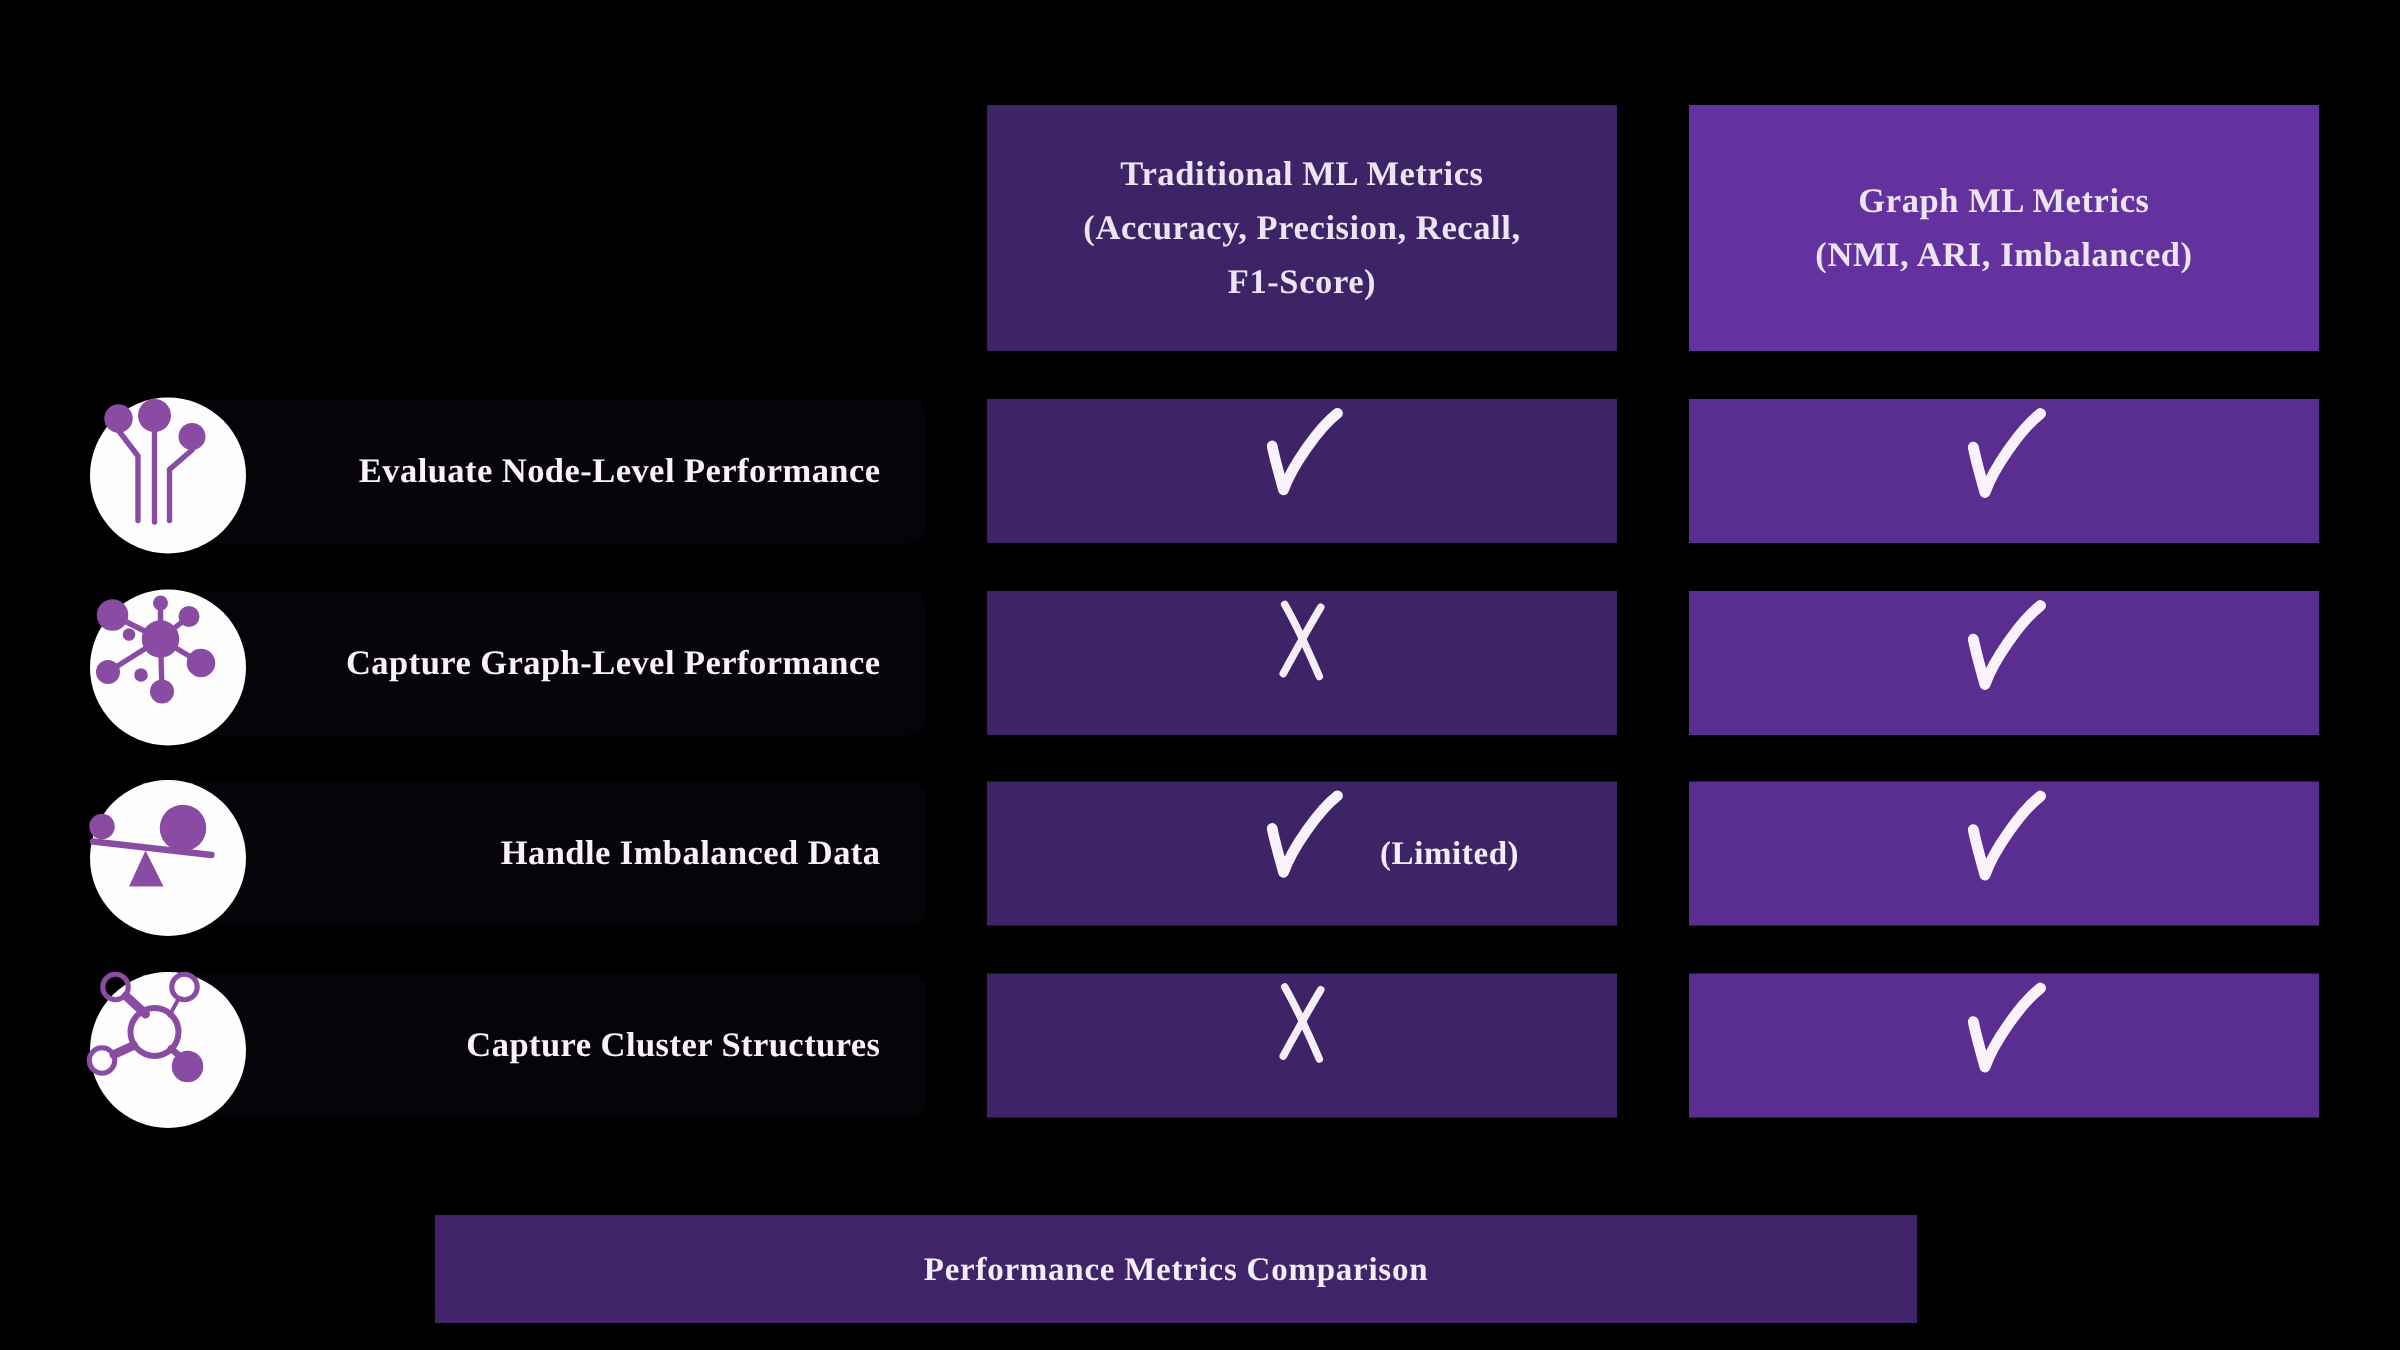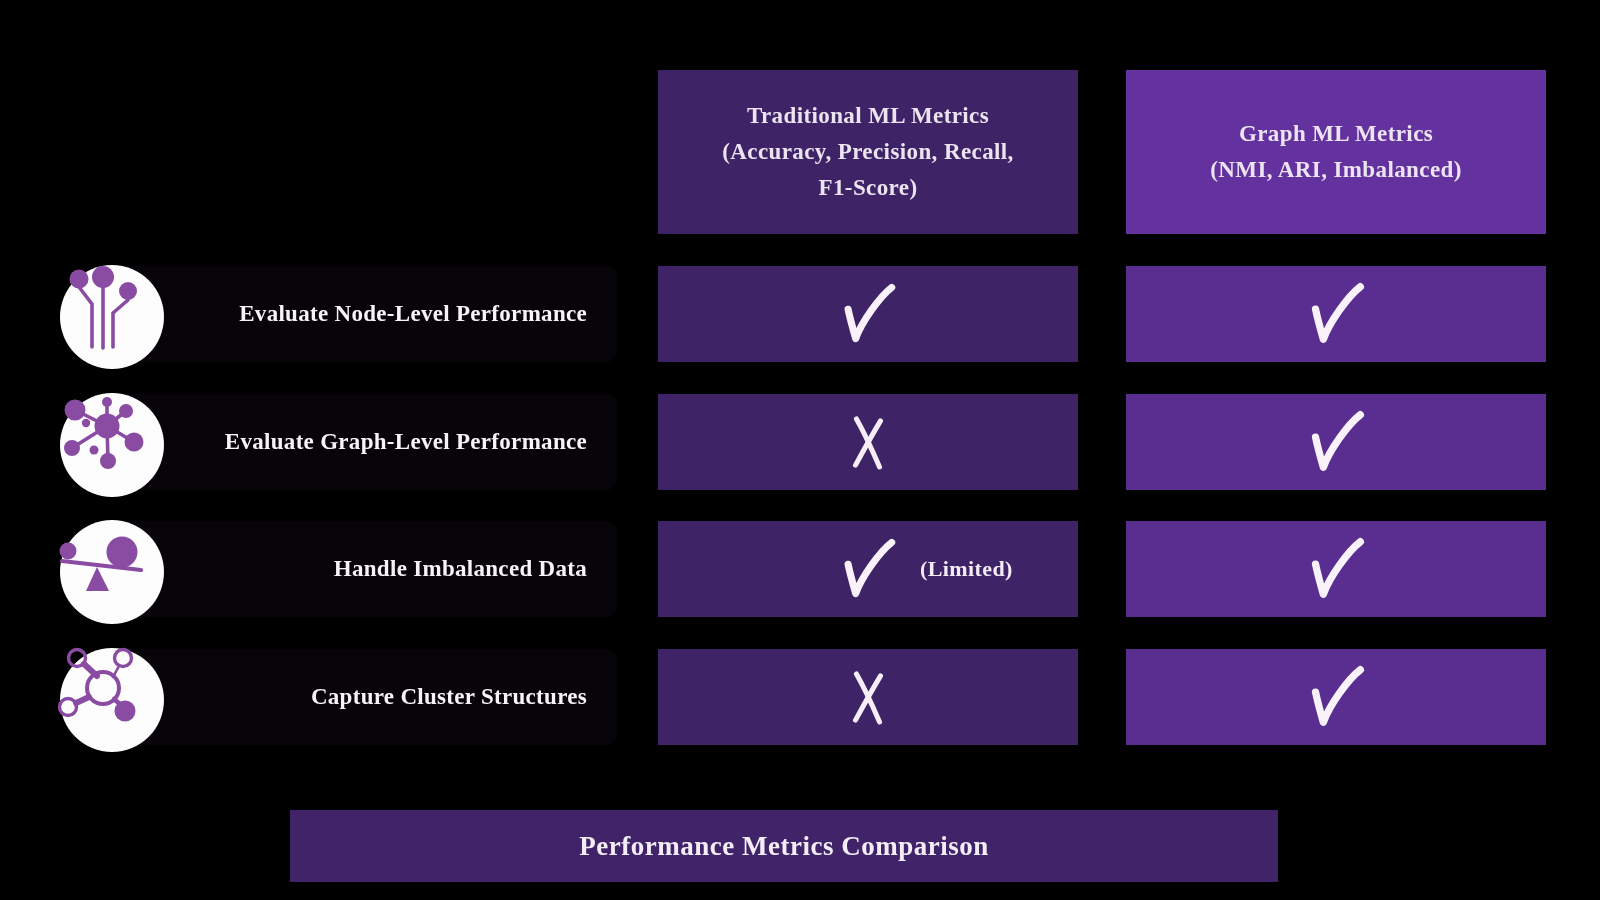--- a/index.html
+++ b/index.html
@@ -33,42 +33,42 @@
     border-radius:50%; background:#fefdfe;
   }
   .row-label {
     position:relative; z-index:2; color:#f7f3f8; font-size:23px;
     font-weight:700; letter-spacing:0.3px;text-align:right;
   }
   .row-icon { position:absolute; z-index:3; }
 
   .cell {
     position:absolute; top:0; width:420px; height:96px;
-    display:flex; align-items:center; justify-content:center;
+    display:flex; align-items:flex-start; justify-content:center;
   }
   .cell.trad-cell  { left:658px;  background:#3e2366; }
   .cell.graph-cell { left:1126px; background:#5a2d90; }
 
   .mark { display:none; }
   .mark-check .mark-icon-check { display:block; }
   .mark-x .mark-icon-x { display:block; }
 
   .limited-note {
     position:absolute; left:calc(50% + 52px); top:50%;
     transform:translateY(-50%);
     color:#f4edf7; font-size:22px; font-weight:700; letter-spacing:0.4px;
   }
 
   
   .footer-bar {
     position:absolute; left:290px; top:810px; width:988px; height:72px;
     background:#41236a; display:flex; align-items:center; justify-content:center;
   }
   .footer-title {
-    color:#f3edf6; font-size:27px; font-weight:700; letter-spacing:0.5px;
+    color:#f3edf6; font-size:22px; font-weight:700; letter-spacing:0.5px;
   }
 </style>
 </head>
 <body>
 
 <div class="canvas">
 
   <div class="col-header traditional">Traditional ML Metrics
 (Accuracy, Precision, Recall,
 F1-Score)</div>
@@ -102,21 +102,21 @@
       <svg class="mark mark-icon-check" width="78" height="74" viewBox="0 0 80 76">
         <path d="M19 33 C21 43 25 57 27 64 C33 47 52 20 65 10" stroke="#f9f2fa" stroke-width="7.5" fill="none" stroke-linecap="round" stroke-linejoin="round"></path>
       </svg>
 
     </div>
   </div>
 
   <div class="row" style="top:394px">
     <div class="label-bar">
       <div class="notch"></div>
-      <span class="row-label">Evaluate Graph-Level Performance</span>
+      <span class="row-label">Capture Graph-Level Performance</span>
     </div>
     <svg class="row-icon" style="left:50px; top:-1px" width="96" height="80" viewBox="0 0 96 80">
       <g stroke="#8a4ba2" stroke-width="3.6" stroke-linecap="round">
         <path d="M57 33 L25 17"></path>
         <path d="M57 33 L57 9"></path>
         <path d="M57 33 L76 18"></path>
         <path d="M57 33 L84 49"></path>
         <path d="M57 33 L58 68"></path>
         <path d="M57 33 L22 55"></path>
       </g>

